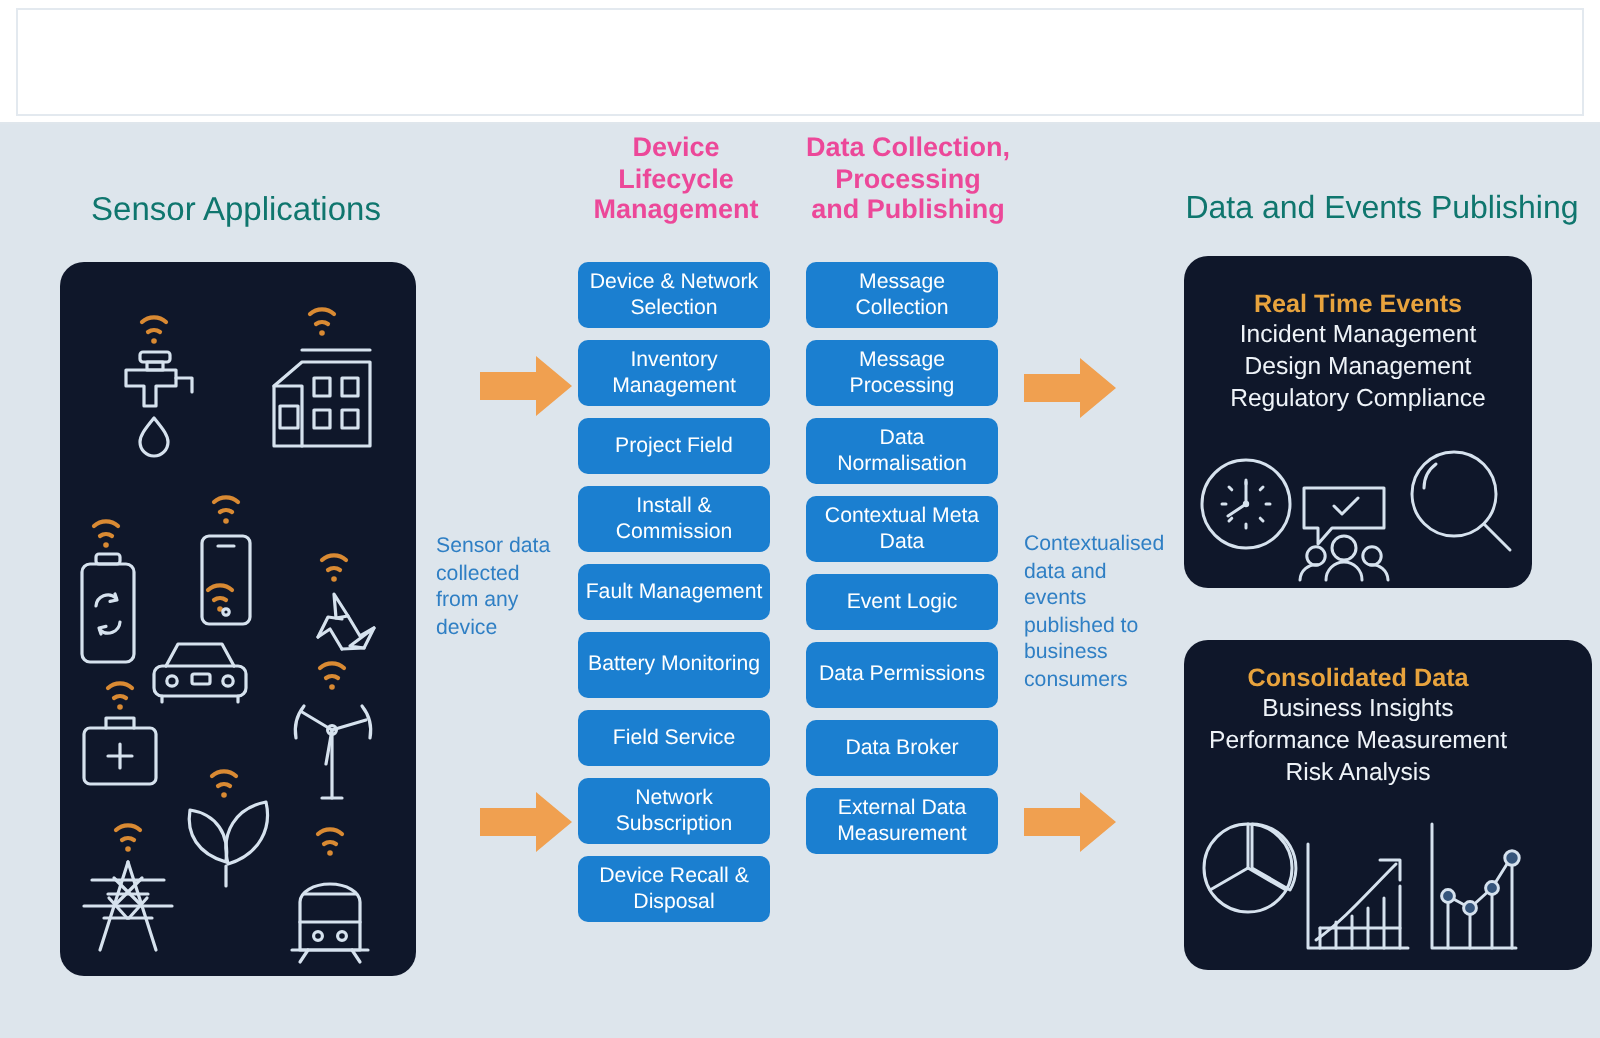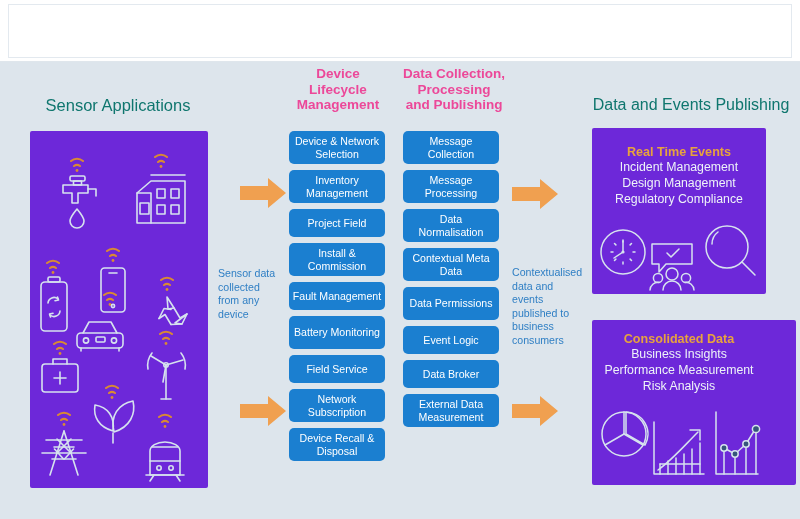--- a/index.html
+++ b/index.html
@@ -34,21 +34,21 @@
   }
   .col-head.blueish{color:#ec4899;font-weight:bold;}
 
   #head-sensor{left:18px;top:96px;width:200px;font-size:16.5px;}
   #head-dlm{left:288px;top:66px;width:100px;font-size:13.5px;}
   #head-dcpp{left:400px;top:66px;width:108px;font-size:13.5px;}
   #head-dep{left:572px;top:96px;width:214px;font-size:16px;margin-left:12px;}
 
   
   .panel{
-    position:absolute;background:#6d28d9;border-radius:2px;
+    position:absolute;background:#0f172a;border-radius:12px;
   }
   #panel-sensors{left:30px;top:131px;width:178px;height:357px;}
   #panel-rte{left:592px;top:128px;width:174px;height:166px;}
   #panel-cd{left:592px;top:320px;width:204px;height:165px;}
 
   
   .boxcol{position:absolute;width:96px;}
   #col-dlm{left:289px;top:131px;}
   #col-dcpp{left:403px;top:131px;}
 
@@ -285,22 +285,22 @@
     <div class="bluebox h1">Field Service</div>
     <div class="bluebox h2">Network Subscription</div>
     <div class="bluebox h2">Device Recall &amp; Disposal</div>
   </div>
 
   <div class="boxcol" id="col-dcpp">
     <div class="bluebox h2">Message Collection</div>
     <div class="bluebox h2">Message Processing</div>
     <div class="bluebox h2">Data Normalisation</div>
     <div class="bluebox h2">Contextual Meta Data</div>
+    <div class="bluebox h1">Event Logic</div>
     <div class="bluebox h2">Data Permissions</div>
-    <div class="bluebox h1">Event Logic</div>
     <div class="bluebox h1">Data Broker</div>
     <div class="bluebox h2">External Data Measurement</div>
   </div>
 
   <div class="arrow" id="arr-1">
     <svg width="46" height="30" viewBox="0 0 46 30">
         <path d="M0 8 H28 V0 L46 15 L28 30 V22 H0 Z" fill="#f0a050"></path>
       </svg>
   </div>
   <div class="arrow" id="arr-2">

